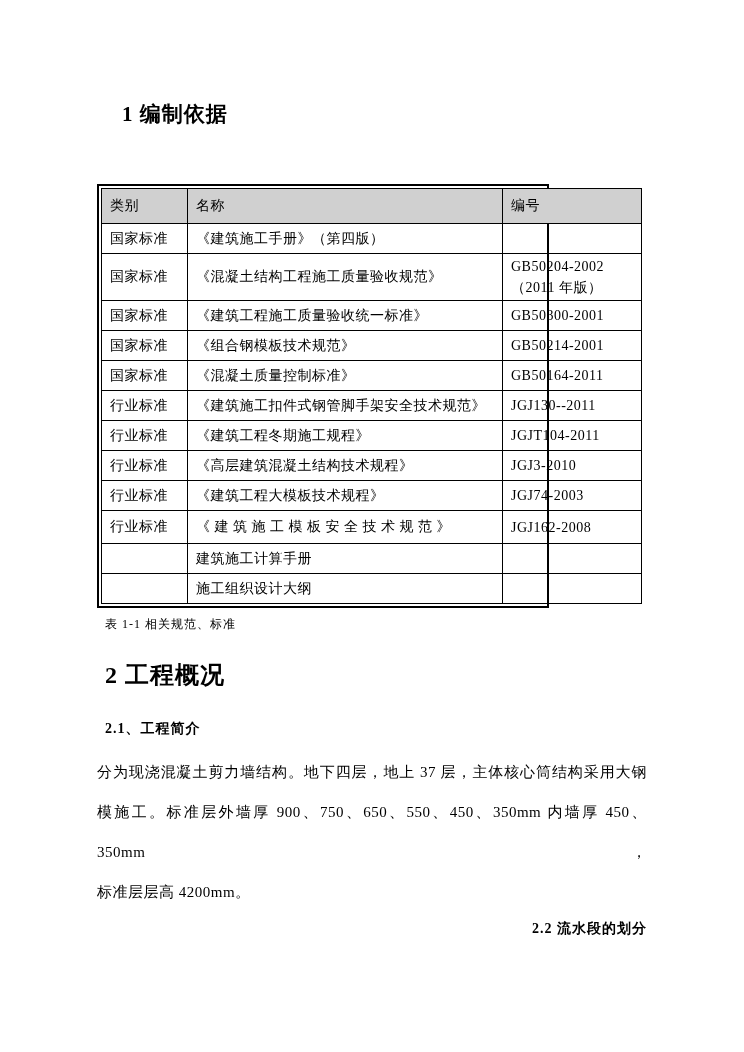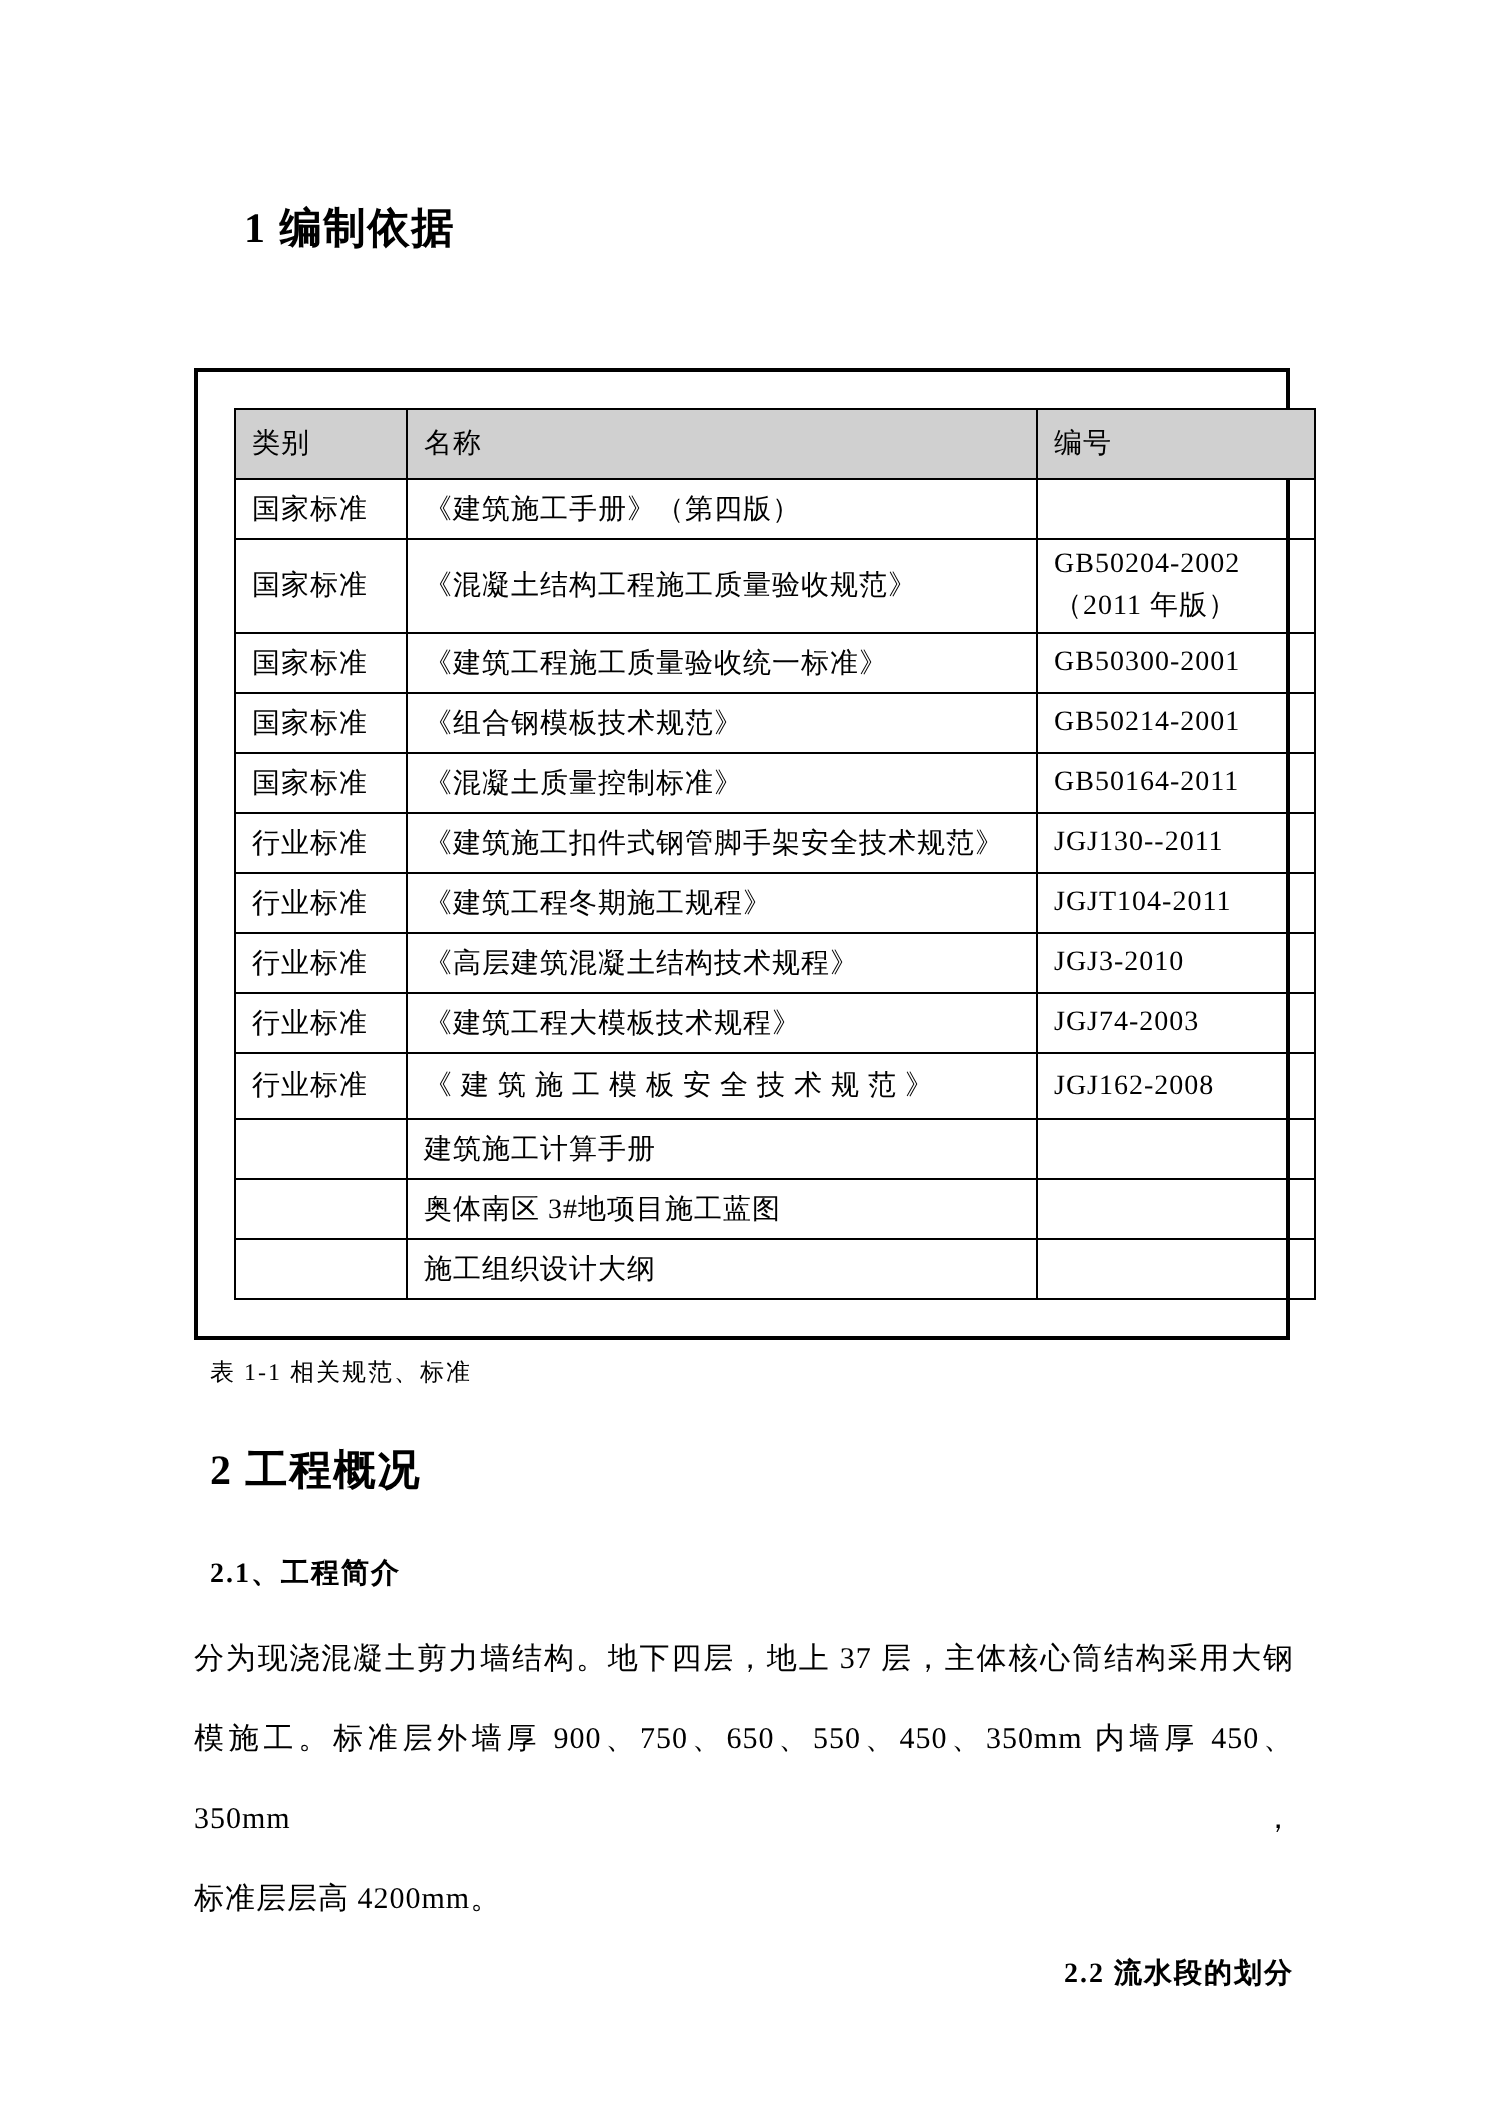--- a/index.html
+++ b/index.html
@@ -20,22 +20,22 @@
   .h1 {
     font-size: 21px;
     font-weight: bold;
     margin-left: 25px;
     margin-bottom: 56px;
     letter-spacing: 1px;
   }
   
   .table-wrap {
     border: 2px solid #000000;
-    padding: 18px;
-    width: 548px;
+    padding: 2px;
+    width: 452px;
   }
   table {
     border-collapse: collapse;
     width: 100%;
     table-layout: fixed;
   }
   col.c1 { width: 86px; }
   col.c2 { width: 315px; }
   col.c3 { width: 139px; }
   th, td {
@@ -54,21 +54,21 @@
   tbody td { height: 30px; }
   tr.tall td { height: 47px; }
   tr.med td { height: 33px; }
   .code-cell { white-space: pre-line; line-height: 21px; }
   .caption {
     font-size: 12px;
     margin: 8px 0 0 8px;
     letter-spacing: 1px;
   }
   .h2 {
-    font-size: 21px;
+    font-size: 24px;
     font-weight: bold;
     margin: 26px 0 0 8px;
     letter-spacing: 1px;
   }
   .h3 {
     font-size: 14px;
     font-weight: bold;
     margin: 29px 0 0 8px;
     letter-spacing: 1px;
   }
@@ -160,25 +160,20 @@
           <td>《 建 筑 施 工 模 板 安 全 技 术 规 范 》</td>
           <td class="code-cell">JGJ162-2008</td>
         </tr>
         <tr>
           <td></td>
           <td>建筑施工计算手册</td>
           <td class="code-cell"></td>
         </tr>
         <tr>
           <td></td>
-          <td>奥体南区 3#地项目施工蓝图</td>
-          <td class="code-cell"></td>
-        </tr>
-        <tr>
-          <td></td>
           <td>施工组织设计大纲</td>
           <td class="code-cell"></td>
         </tr>
       </tbody>
     </table>
   </div>
 
   <div class="caption">表 1-1 相关规范、标准</div>
 
   <div class="h2">2 工程概况</div>

